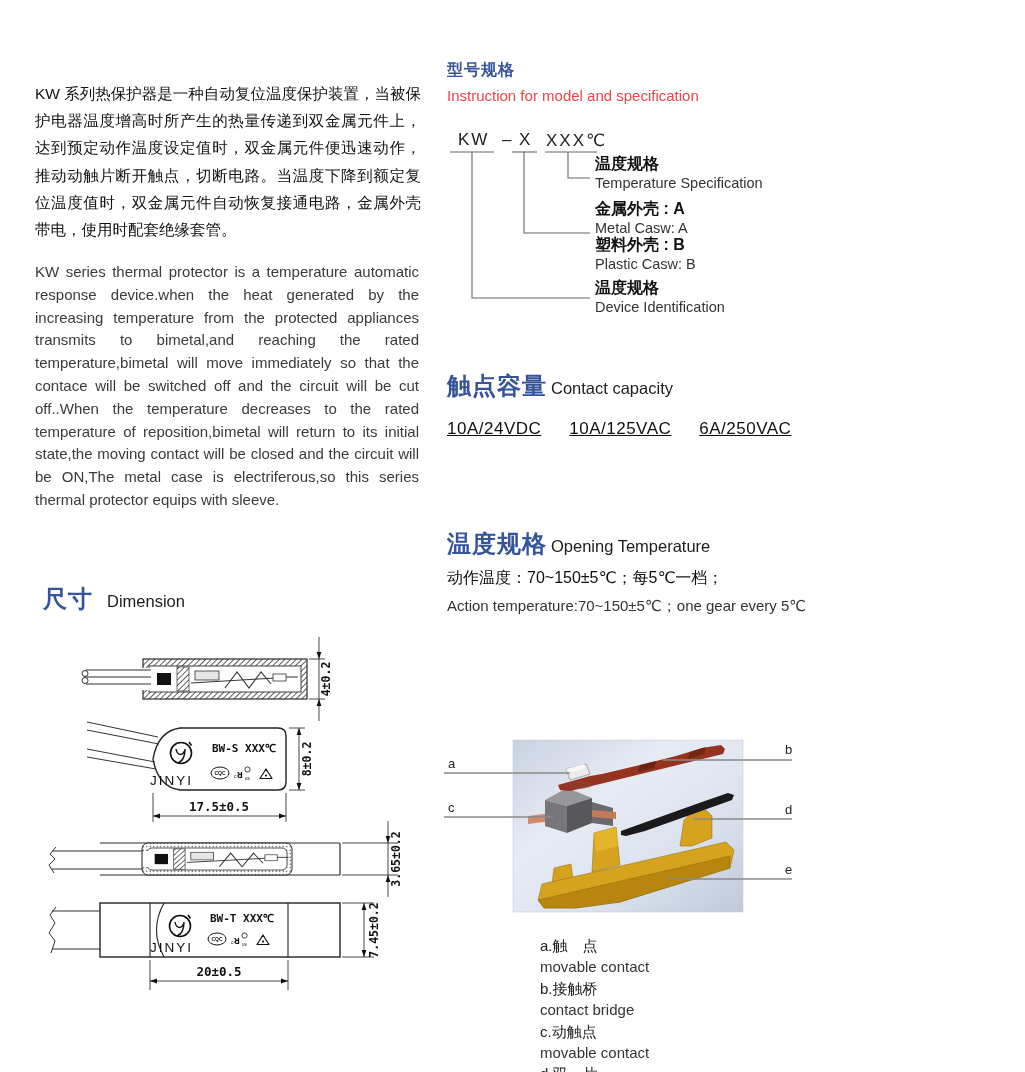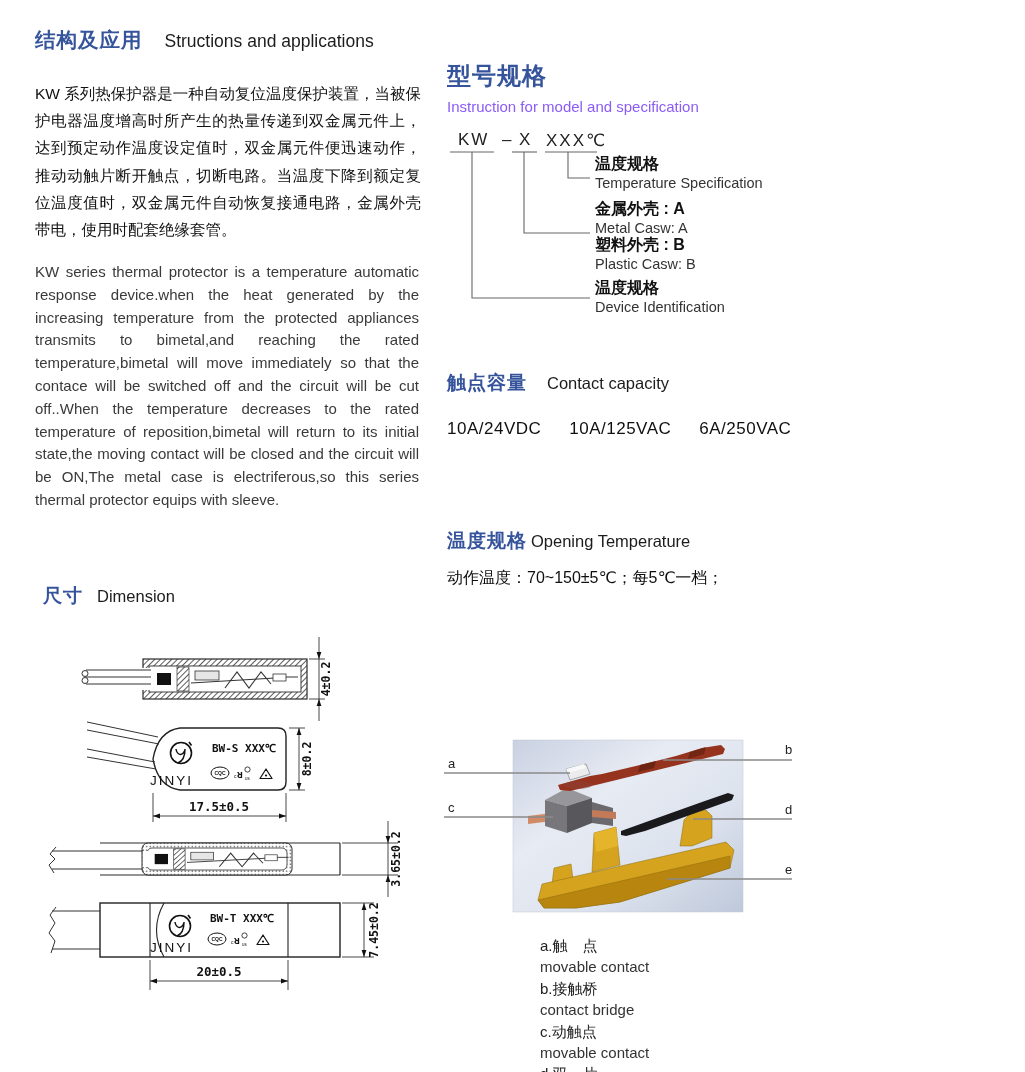--- a/index.html
+++ b/index.html
@@ -1,50 +1,46 @@
 <!DOCTYPE html>
 <html><head>
 <meta charset="utf-8">
 <style>
   html,body{margin:0;padding:0;background:#fff;}
   .page{position:relative;width:1025px;height:1072px;background:#ffffff;overflow:hidden;
         font-family:"Liberation Sans","DejaVu Sans",sans-serif;color:#1a1a1a;}
   .abs{position:absolute;}
   .hrow{display:flex;align-items:baseline;white-space:nowrap;}
-  .h-zh{color:#35549c;font-weight:bold;font-size:19px;letter-spacing:1px;}
+  .h-zh{color:#35549c;font-weight:bold;font-size:24px;letter-spacing:1px;}
   .h-zh.big{font-size:20.5px;}
-  .h-en{color:#1c1c1c;font-size:16.5px;margin-left:20px;font-weight:400;}
+  .h-en{color:#1c1c1c;font-size:16.5px;margin-left:4px;font-weight:400;}
   .h-en.big{font-size:17.5px;margin-left:22px;}
-  .subtitle{font-size:15px;color:#8b5cf6;}
+  .subtitle{font-size:15px;color:#ef4444;}
   .para-zh{width:386px;font-size:15.5px;line-height:27.2px;color:#111;text-align:justify;}
   .para-en{width:384px;font-size:15px;line-height:22.8px;color:#3a3a3a;text-align:justify;}
   .code-part{font-size:17px;color:#222;letter-spacing:2px;white-space:nowrap;}
   .spec-label .zh{font-size:16px;font-weight:bold;color:#111;line-height:21px;display:block;white-space:nowrap;}
   .spec-label .en{font-size:14.5px;color:#333;line-height:19px;display:block;white-space:nowrap;}
-  .ratings{display:flex;gap:28px;font-size:17px;color:#101010;letter-spacing:.5px;white-space:nowrap;}
+  .ratings{display:flex;gap:28px;font-size:17px;color:#101010;letter-spacing:.5px;white-space:nowrap;text-decoration:underline;}
   .temp-zh{font-size:16px;font-weight:400;color:#0f0f0f;white-space:nowrap;}
   .temp-en{font-size:15px;color:#333;white-space:nowrap;}
   .legend{display:flex;flex-direction:column;}
   .legend-row{display:flex;font-size:15px;color:#222;line-height:21.4px;white-space:nowrap;flex-direction:column;}
   .legend-row .en{color:#333;}
   svg text{font-family:"Liberation Sans","DejaVu Sans",sans-serif;}
   .dimtxt{font-family:"DejaVu Sans Mono",monospace;font-weight:bold;font-size:11.5px;fill:#111;}
   .modeltxt{font-family:"DejaVu Sans Mono",monospace;font-weight:bold;font-size:11px;fill:#111;}
   .brandtxt{font-size:13.5px;letter-spacing:2px;fill:#111;}
   .callout{font-size:13px;fill:#222;}
 </style>
 </head>
 <body>
 
 <div class="page">
 
-  <div class="abs hrow" style="left:35px;top:26px;">
-    <span class="h-zh big">结构及应用</span>
-    <span class="h-en big">Structions and applications</span>
-  </div>
 
   <div class="abs para-zh" style="left:35px;top:80px;">KW 系列热保护器是一种自动复位温度保护装置，当被保护电器温度增高时所产生的热量传递到双金属元件上，达到预定动作温度设定值时，双金属元件便迅速动作，推动动触片断开触点，切断电路。当温度下降到额定复位温度值时，双金属元件自动恢复接通电路，金属外壳带电，使用时配套绝缘套管。</div>
 
   <div class="abs para-en" style="left:35px;top:261px;">KW series thermal protector is a temperature automatic response device.when the heat generated by the increasing temperature from the protected appliances transmits to bimetal,and reaching the rated temperature,bimetal will move immediately so that the contace will be switched off and the circuit will be cut off..When the temperature decreases to the rated temperature of reposition,bimetal will return to its initial state,the moving contact will be closed and the circuit will be ON,The metal case is electriferous,so this series thermal protector equips with sleeve.</div>
 
   <div class="abs hrow" style="left:43px;top:583px;">
     <span class="h-zh">尺寸</span>
     <span class="h-en" style="margin-left:14px;">Dimension</span>
   </div>
 
@@ -166,21 +162,21 @@
       <line x1="312" y1="278" x2="344" y2="278" stroke="#333" stroke-width="0.9"></line>
       <line x1="312" y1="332" x2="344" y2="332" stroke="#333" stroke-width="0.9"></line>
       <line x1="334" y1="278" x2="334" y2="332" stroke="#333" stroke-width="0.9"></line>
       <polygon points="334,278 331.6,285 336.4,285" fill="#111"></polygon>
       <polygon points="334,332 331.6,325 336.4,325" fill="#111"></polygon>
       <text class="dimtxt" transform="rotate(-90 348 305)" x="348" y="305" text-anchor="middle">7.45±0.2</text>
     </g>
   </svg>
 
   <div class="abs" style="left:447px;top:60px;">
-    <div class="h-zh" style="font-size:24px;">型号规格</div>
+    <div class="h-zh" style="font-size:16px;">型号规格</div>
     <div class="subtitle" style="margin-top:6px;">Instruction for model and specification</div>
   </div>
 
   <span class="abs code-part" style="left:458px;top:130px;">KW</span>
   <span class="abs code-part" style="left:502px;top:130px;">–</span>
   <span class="abs code-part" style="left:519px;top:130px;">X</span>
   <span class="abs code-part" style="left:546px;top:130px;">XXX℃</span>
 
   <svg class="abs" style="left:440px;top:128px;" width="170" height="182" viewBox="0 0 170 182">
     <g stroke="#666" stroke-width="1.1" fill="none">
@@ -218,20 +214,21 @@
     <span>10A/24VDC</span>
     <span>10A/125VAC</span>
     <span>6A/250VAC</span>
   </div>
 
   <div class="abs hrow" style="left:447px;top:528px;">
     <span class="h-zh">温度规格</span>
     <span class="h-en" style="margin-left:4px;">Opening Temperature</span>
   </div>
   <div class="abs temp-zh" style="left:447px;top:568px;">动作温度：70~150±5℃；每5℃一档；</div>
+  <div class="abs temp-en" style="left:447px;top:597px;">Action temperature:70~150±5℃；one gear every 5℃</div>
 
 
   <svg class="abs" style="left:440px;top:738px;" width="360" height="178" viewBox="0 0 360 178">
     <defs>
       <linearGradient id="bgGrad" x1="0" y1="0" x2="1" y2="1">
         <stop offset="0" stop-color="#c9d1e2"></stop>
         <stop offset="0.35" stop-color="#e7ebf3"></stop>
         <stop offset="0.65" stop-color="#dde3ee"></stop>
         <stop offset="1" stop-color="#bfc9db"></stop>
       </linearGradient>

